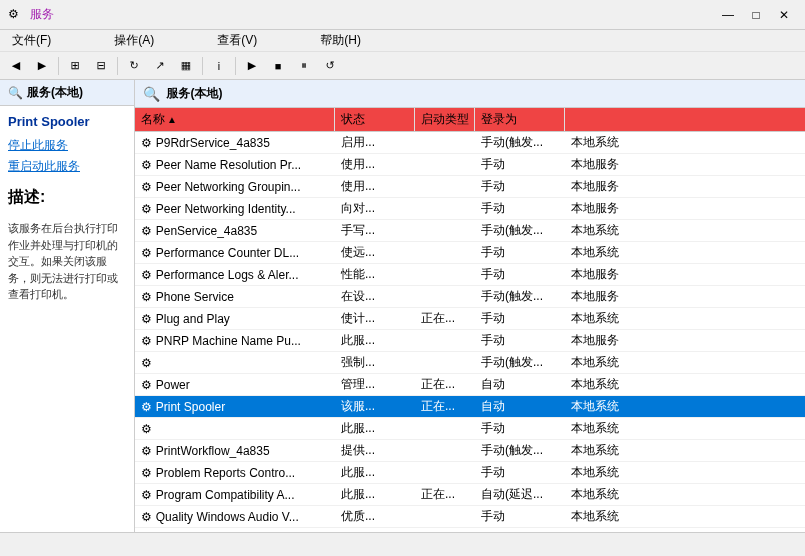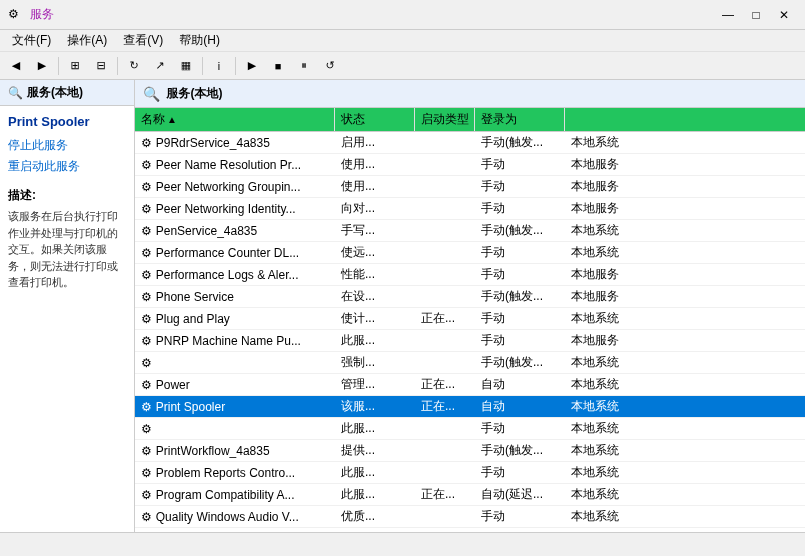--- a/index.html
+++ b/index.html
@@ -7,51 +7,51 @@
     
     
     .title-bar { background: #f0f0f0; height: 30px; display: flex; align-items: center; justify-content: space-between; padding: 0 8px; border-bottom: 1px solid #ccc; }
     .title-bar-left { display: flex; align-items: center; gap: 6px; }
     .title-bar-icon { width: 16px; height: 16px; }
     .title-bar-title { font-size: 12px; color: #a21caf; }
     .title-bar-controls { display: flex; gap: 2px; }
     .title-bar-btn { width: 26px; height: 20px; border: none; background: transparent; cursor: pointer; font-size: 12px; display: flex; align-items: center; justify-content: center; }
     
     
-    .menu-bar { background: #f0f0f0; height: 22px; display: flex; align-items: center; padding: 0 4px; border-bottom: 1px solid #e0e0e0; }
+    .menu-bar { background: #f0f0f0; height: 22px; display: flex; align-items: center; padding: 0 4px; border-bottom: 1px solid #e0e0e0; gap: 47px; }
     .menu-item { padding: 2px 8px; cursor: pointer; font-size: 12px; }
     
     
     .toolbar { background: #f0f0f0; height: 28px; display: flex; align-items: center; padding: 0 4px; gap: 2px; border-bottom: 1px solid #ccc; }
     .toolbar-btn { width: 24px; height: 22px; border: 1px solid transparent; background: transparent; cursor: pointer; display: flex; align-items: center; justify-content: center; font-size: 11px; }
     .toolbar-sep { width: 1px; height: 18px; background: #ccc; margin: 0 2px; }
     
     
     .main-container { display: flex; height: calc(556px - 30px - 22px - 28px - 24px); }
     
     
     .status-bar { height: 24px; background: #f0f0f0; border-top: 1px solid #ccc; display: flex; align-items: center; padding: 0 8px; font-size: 11px; }
     
     
     .left-panel { width: 135px; background: #fff; border-right: 1px solid #ccc; display: flex; flex-direction: column; padding: 8px; }
     .left-panel-title { font-size: 13px; font-weight: bold; color: #003399; margin-bottom: 8px; }
-    .left-panel-link { color: #0066cc; cursor: pointer; font-size: 12px; margin-bottom: 4px; }
+    .left-panel-link { color: #0066cc; text-decoration: underline; cursor: pointer; font-size: 12px; margin-bottom: 4px; }
     .left-panel-desc { font-size: 11px; color: #333; line-height: 1.5; }
     
     
     .right-panel { flex: 1; display: flex; flex-direction: column; background: #fff; }
     
     
     .panel-header { background: #e8f0fb; height: 28px; display: flex; align-items: center; padding: 0 8px; gap: 6px; border-bottom: 1px solid #ccc; }
     .panel-header-icon { font-size: 14px; }
     .panel-header-title { font-size: 12px; font-weight: bold; }
     
     
     .services-table { flex: 1; overflow-y: auto; }
-    .table-header { display: grid; grid-template-columns: 200px 80px 60px 90px 80px; background: #22c55e; border-bottom: 1px solid #ccc; position: sticky; top: 0; z-index: 1; }
+    .table-header { display: grid; grid-template-columns: 200px 80px 60px 90px 80px; background: #ef4444; border-bottom: 1px solid #ccc; position: sticky; top: 0; z-index: 1; }
     .table-header-cell { padding: 3px 6px; font-size: 12px; border-right: 1px solid #ddd; cursor: pointer; white-space: nowrap; overflow: hidden; }
     .sort-arrow { font-size: 10px; margin-left: 2px; }
     
     .table-row { display: grid; grid-template-columns: 200px 80px 60px 90px 80px; border-bottom: 1px solid #f0f0f0; cursor: default; }
     .table-row.selected { background: #0078d7; color: white; }
     .table-cell { padding: 2px 6px; font-size: 12px; white-space: nowrap; overflow: hidden; text-overflow: ellipsis; display: flex; align-items: center; gap: 4px; }
     .service-icon { font-size: 12px; flex-shrink: 0; }
     
     
     .services-table::-webkit-scrollbar { width: 12px; }
@@ -103,21 +103,21 @@
 
   <div class="left-panel">
     <div style="background:#e8f0fb; margin:-8px -8px 8px -8px; padding:4px 8px; display:flex; align-items:center; gap:4px; border-bottom:1px solid #ccc;">
       <span style="font-size:12px;">🔍</span>
       <span style="font-size:12px;font-weight:bold;">服务(本地)</span>
     </div>
     <div class="left-panel-title">Print Spooler</div>
     <a class="left-panel-link">停止此服务</a>
     <a class="left-panel-link">重启动此服务</a>
     <div style="margin-top:8px;">
-      <div style="font-size:12px;font-weight:bold;margin-bottom:4px;">描述:</div>
+      <div style="font-size:16px;font-weight:bold;margin-bottom:12px;">描述:</div>
       <div class="left-panel-desc">该服务在后台执行打印作业并处理与打印机的交互。如果关闭该服务，则无法进行打印或查看打印机。</div>
     </div>
   </div>
 
   <div class="right-panel">
 
     <div class="panel-header">
       <span class="panel-header-icon">🔍</span>
       <span class="panel-header-title">服务(本地)</span>
     </div>

